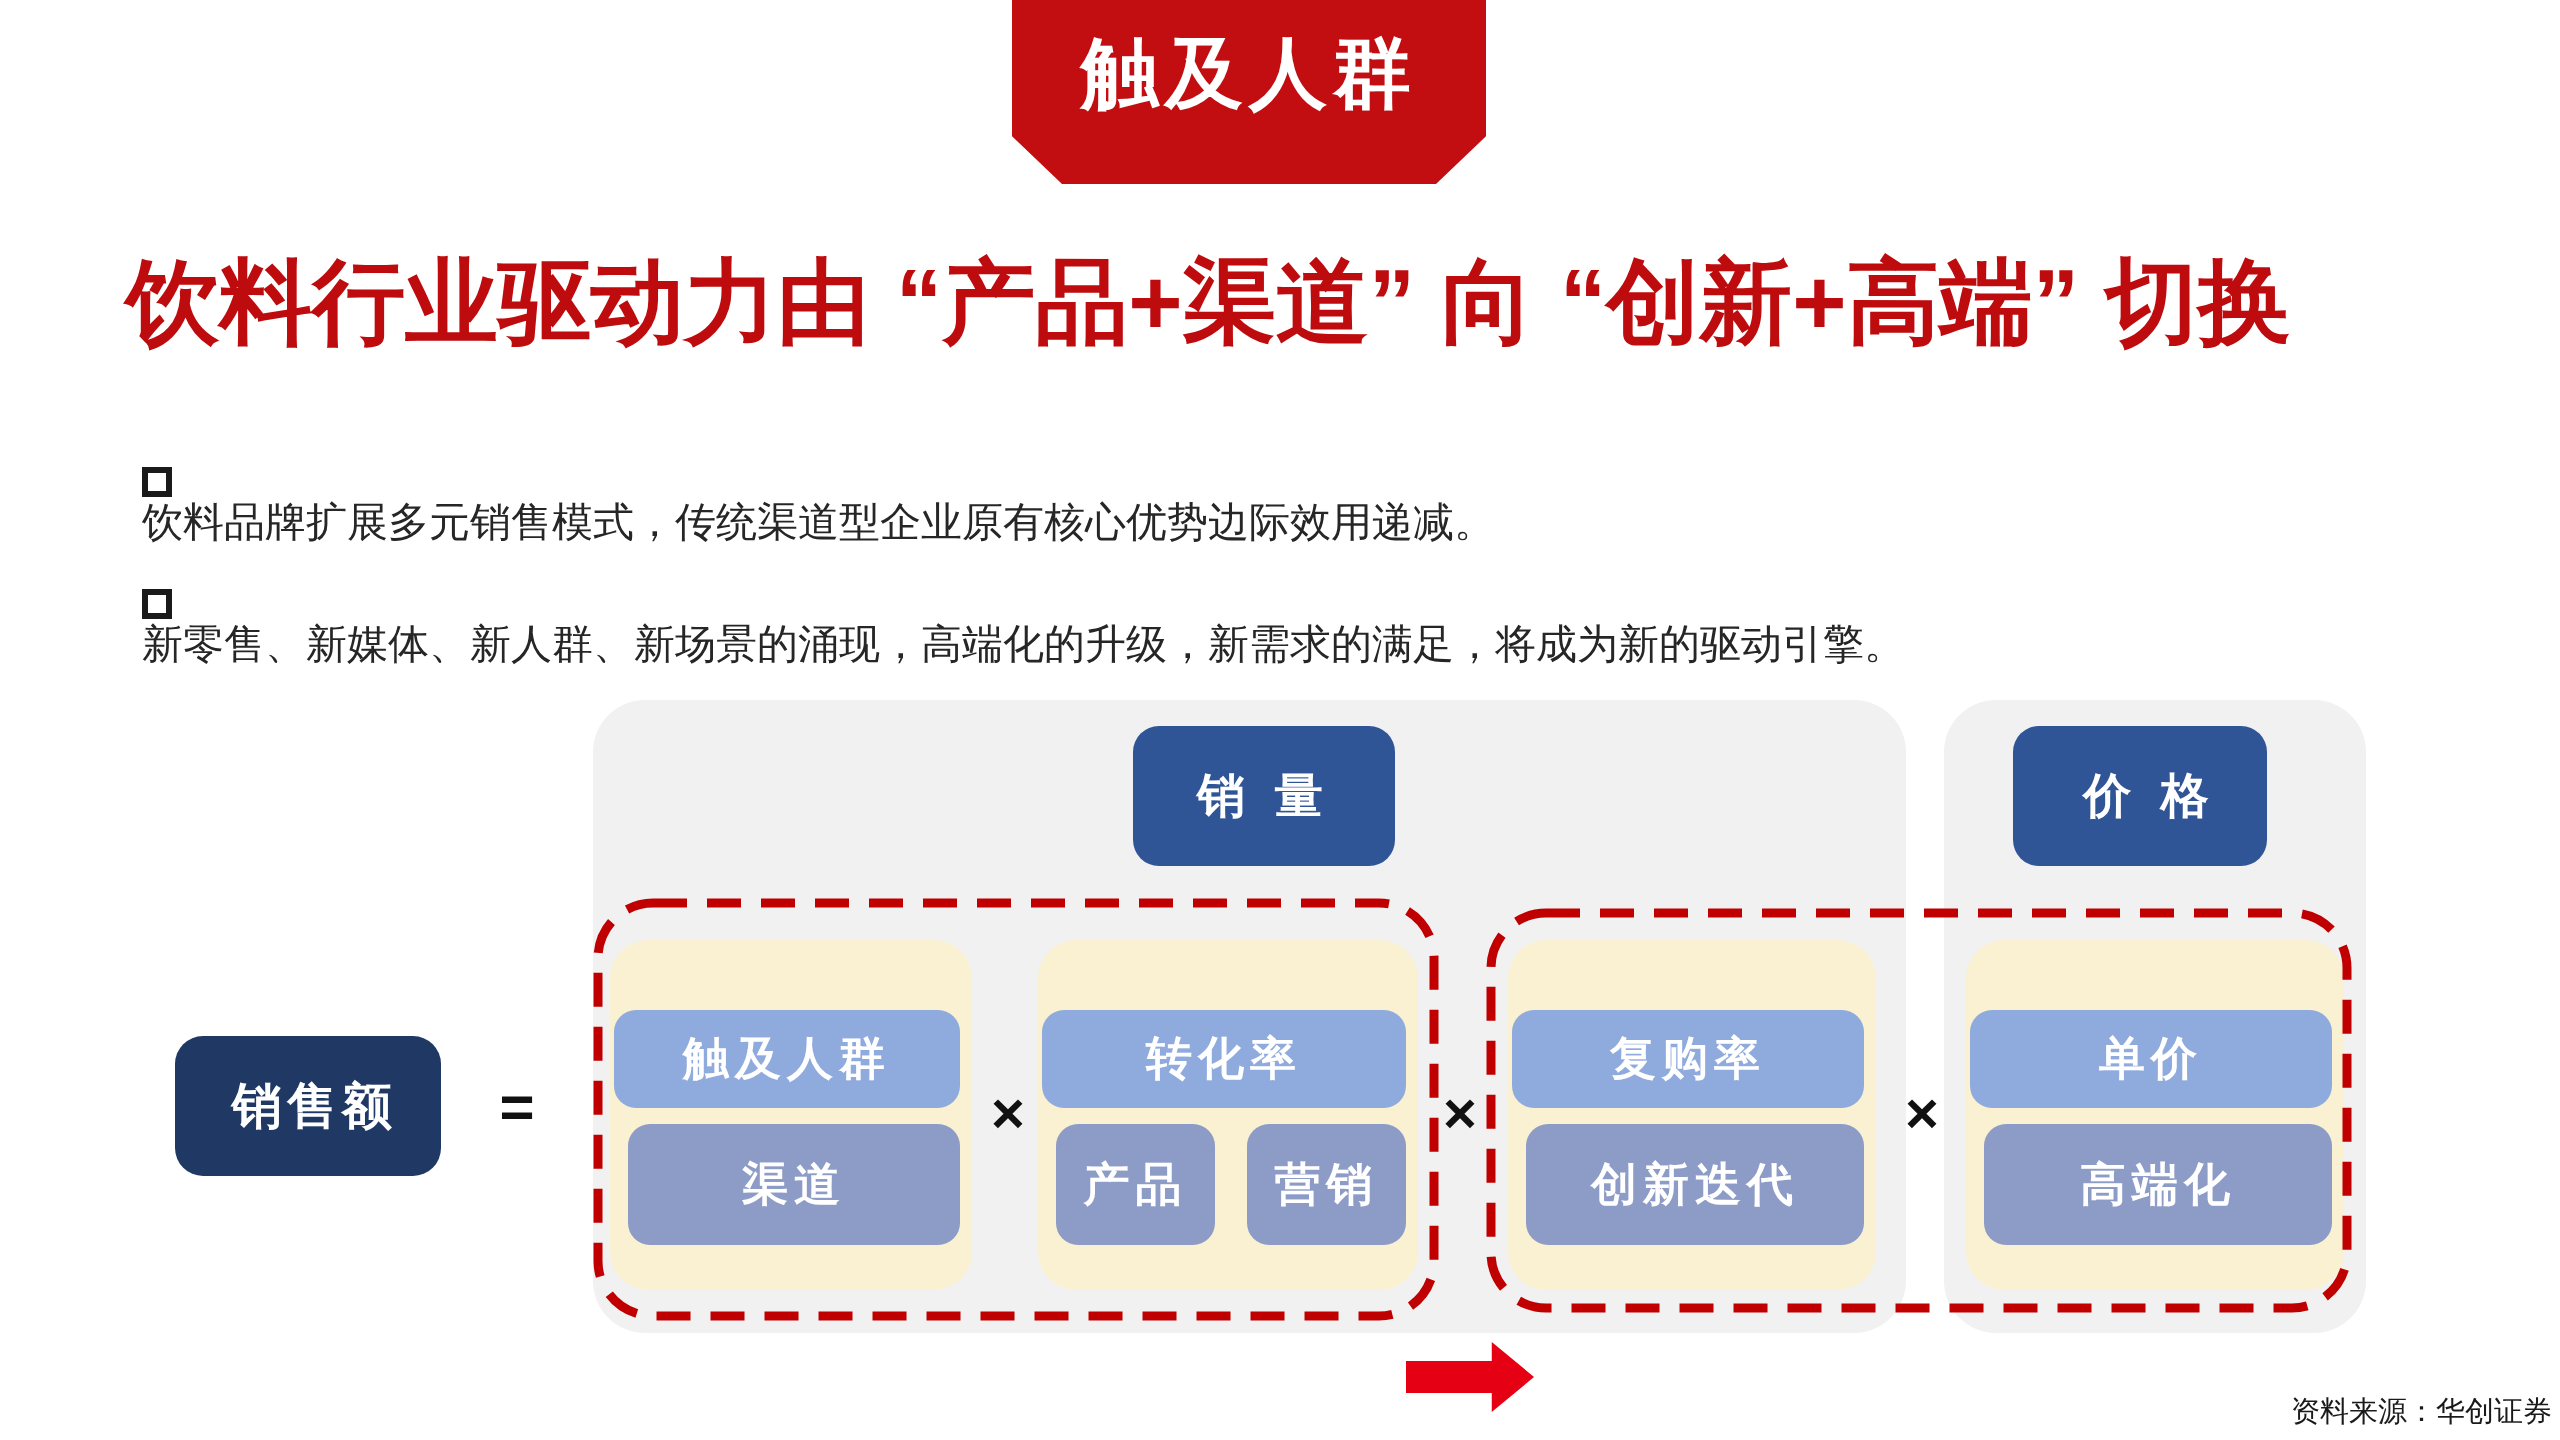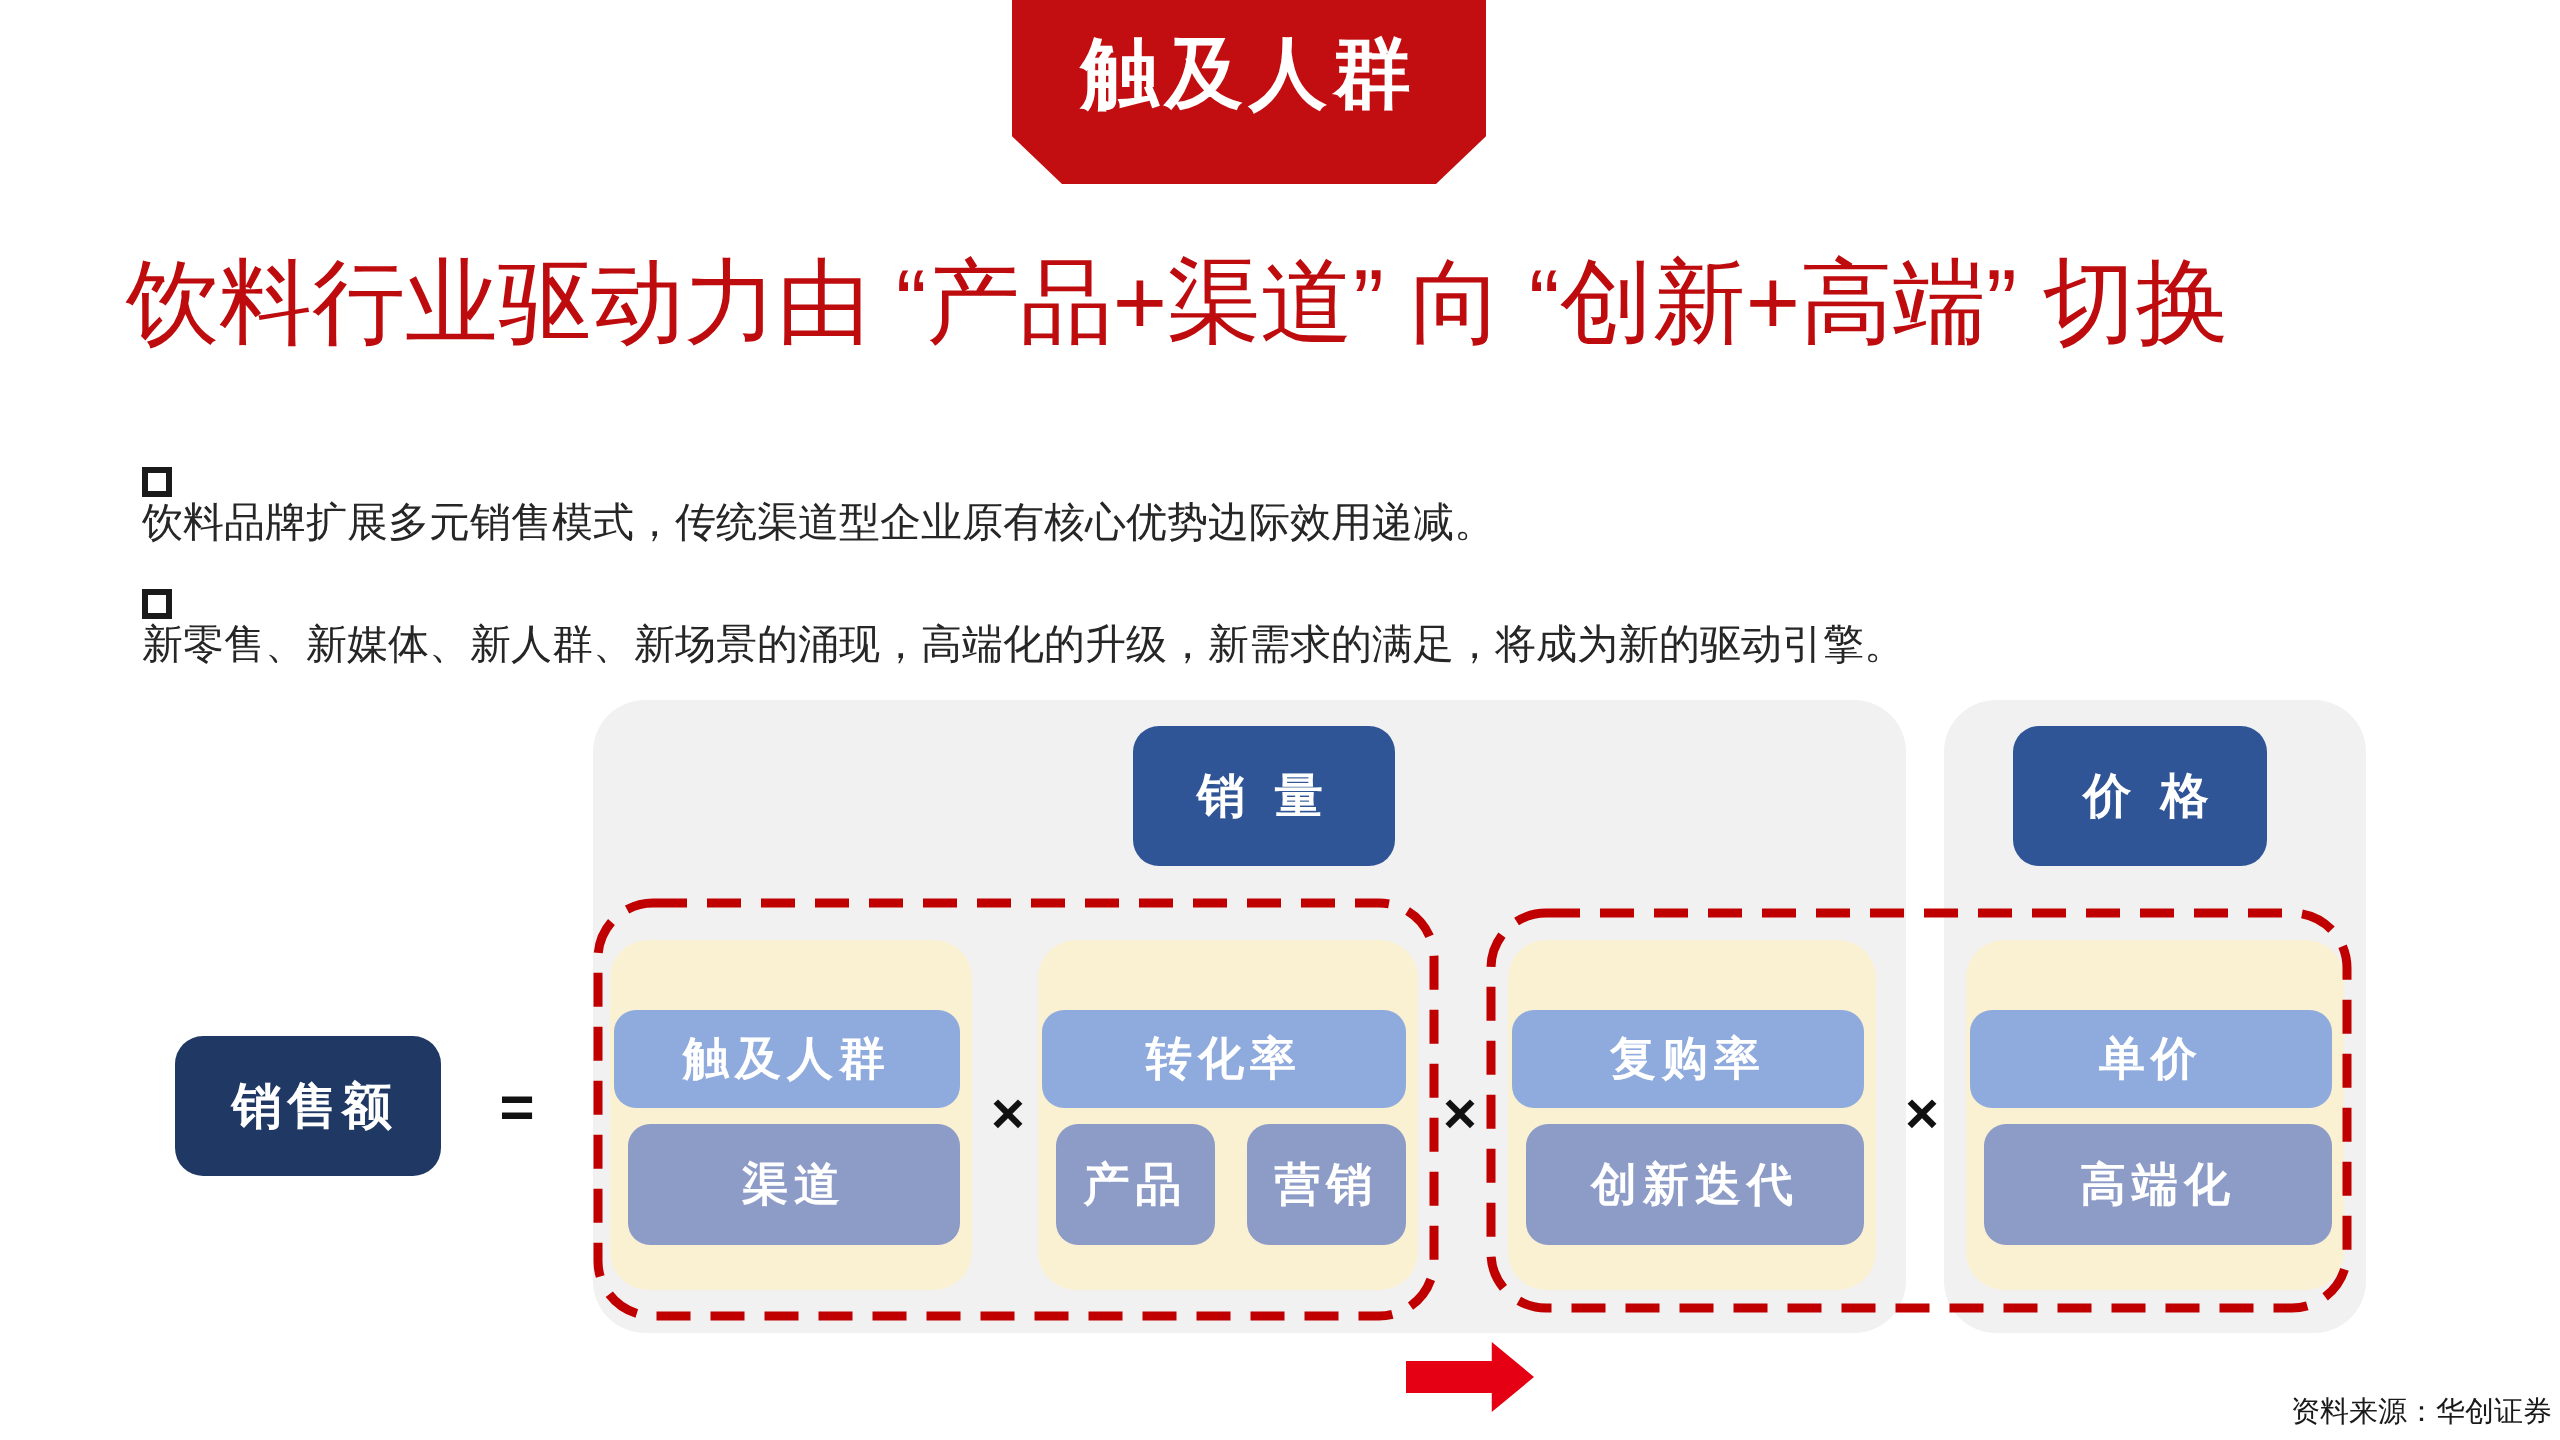--- a/index.html
+++ b/index.html
@@ -14,21 +14,21 @@
     text-align: center;
   }
   .badge span {
     display: block; line-height: 146px; color: #ffffff;
     font-size: 78px; font-weight: 800; letter-spacing: 6px;
   }
 
   
   .main-title {
     position: absolute; left: 126px; top: 240px; width: 2420px;
-    font-size: 93px; font-weight: 400; color: #BE0B0E;
+    font-size: 93px; font-weight: 700; color: #BE0B0E;
     white-space: nowrap; letter-spacing: 0;
   }
 
   
   .bullets { position: absolute; left: 142px; top: 458px; width: 2300px; }
   .bullet-row { display: flex; align-items: flex-start; margin-bottom: 32px; flex-direction: column; }
   .bullet-marker {
     flex: none; width: 30px; height: 30px; margin: 9px 36px 0 0;
     border: 6px solid #1a1a1a; background: #ffffff;
   }

